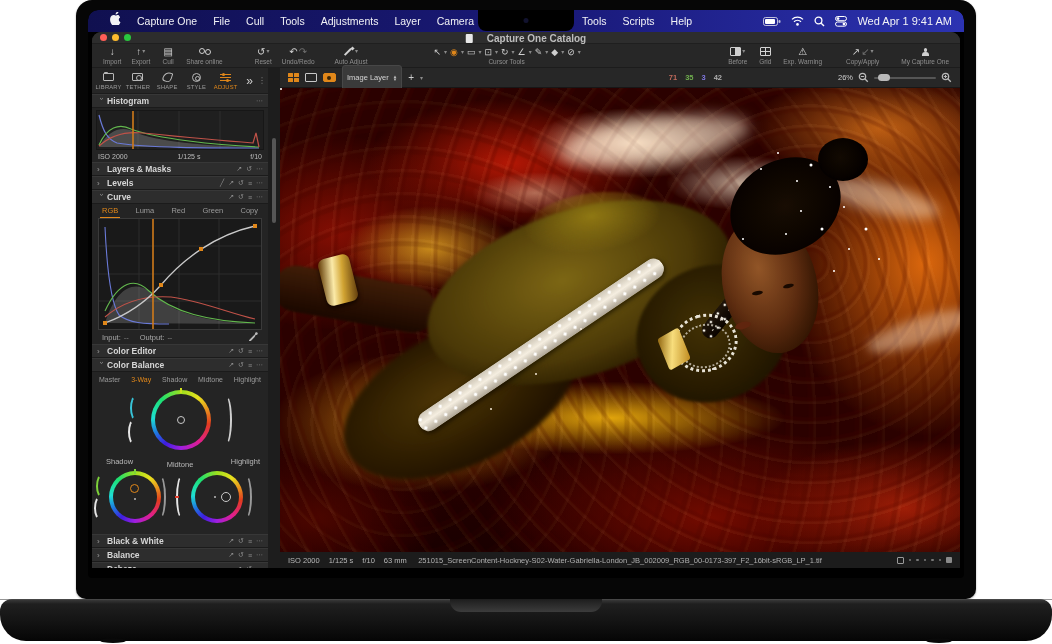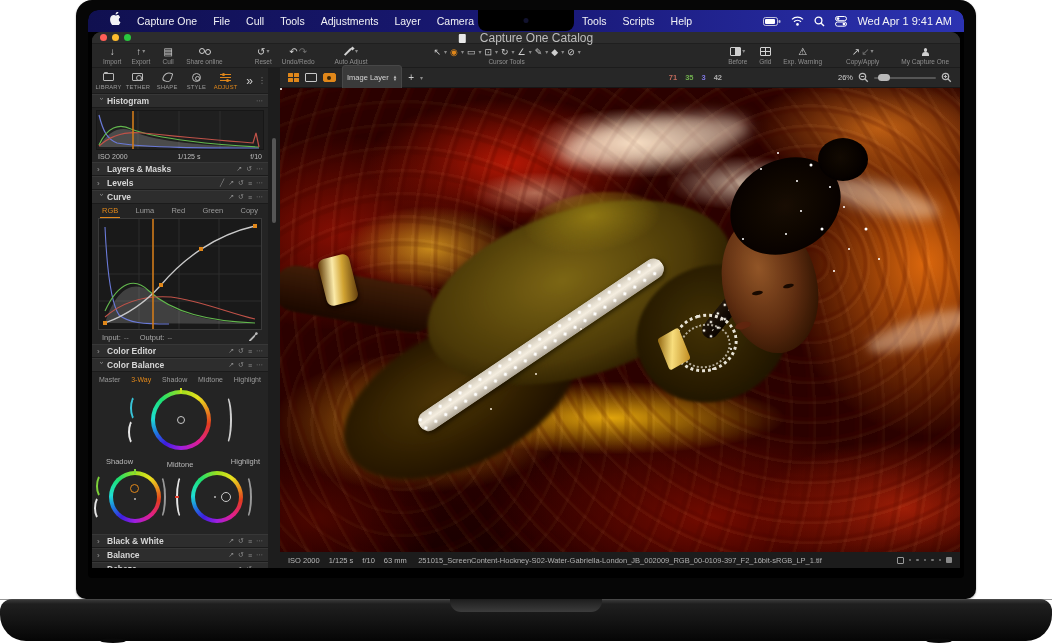--- a/index.html
+++ b/index.html
@@ -35,21 +35,21 @@
   .clock { font-size:11px; white-space:nowrap; }
 
   
   .window { position:absolute; left:4px; top:22px; width:868px; height:536px; background:#262626;
             border-radius:9px 9px 0 0; overflow:hidden; }
   .titlebar { height:12px; background:#2d2d2d; display:flex; align-items:center; position:relative;
               border-bottom:1px solid #1f1f1f; }
   .lights { display:flex; gap:5px; padding-left:8px; }
   .light { width:7px; height:7px; border-radius:50%; }
   .title { position:absolute; left:50%; top:0; transform:translateX(-50%); display:flex; align-items:center;
-           gap:14px; height:12px; color:#bdbdbd; font-size:12px; font-weight:normal; white-space:nowrap; }
+           gap:14px; height:12px; color:#bdbdbd; font-size:10px; font-weight:bold; white-space:nowrap; }
   .doc-ic { width:7px; height:9px; background:#e8e8e8; border-radius:1px; }
 
   .toolbar { height:24px; display:flex; align-items:stretch; background:#272727; border-bottom:1px solid #1c1c1c;
              padding:0 6px; }
   .tb-item { display:flex; flex-direction:column; align-items:center; justify-content:center; padding:0 5px; min-width:26px; }
   .tb-ic { font-size:10px; color:#d2d2d2; line-height:11px; height:11px; display:flex; align-items:center; gap:1px; }
   .tb-lb { font-size:6.5px; color:#8f8f8f; margin-top:1px; white-space:nowrap; }
   .chev { font-size:6px; color:#8a8a8a; }
   .dim { color:#6f6f6f; }
   .cursor-tools { display:flex; flex-direction:column; align-items:center; justify-content:center; margin-left:60px; }
@@ -734,21 +734,21 @@
             </div>
 
             <div class="status-bar">
               <div class="status-wrap">
                 <span class="sb-exif">
                   <span>ISO 2000</span>
                   <span>1/125 s</span>
                   <span>f/10</span>
                   <span>63 mm</span>
                 </span>
-                <span class="fname">251015_ScreenContent-Hockney-S02-Water-Gabriella-London_JB_002009_RGB_00-0109-397_F2_16bit-sRGB_LP_1.tif</span>
+                <span class="fname">251015_ScreenContent-Hockney-S02-Water-Gabriella-London_JB_002009_RGB_00-0173-397_F2_16bit-sRGB_LP_1.tif</span>
                 <span class="sb-right">
                   <span class="sq-o"></span>
                   <span class="dot5"></span>
                   <span class="dot5"></span>
                   <span class="dot5"></span>
                   <span class="dot5"></span>
                   <span class="dot5"></span>
                   <span class="sq-f"></span>
                 </span>
               </div>

